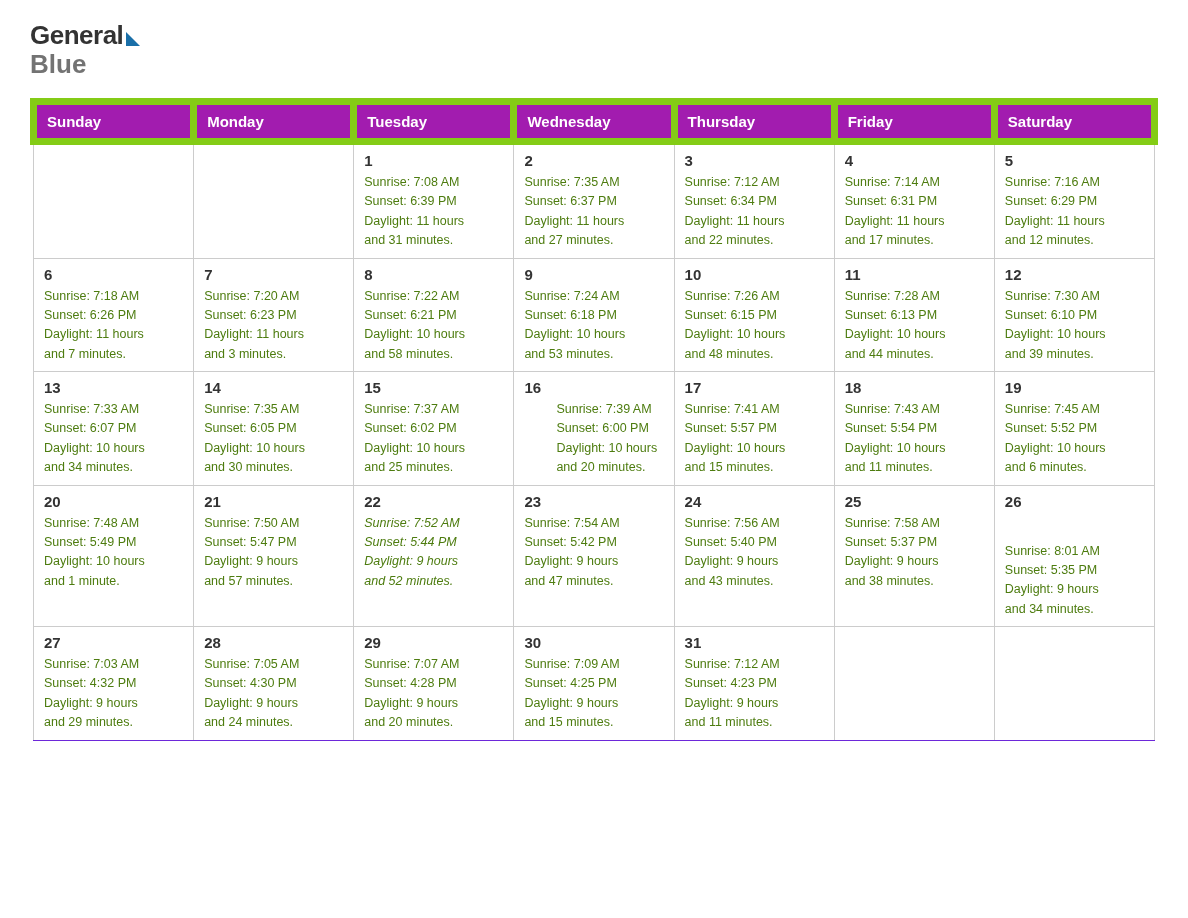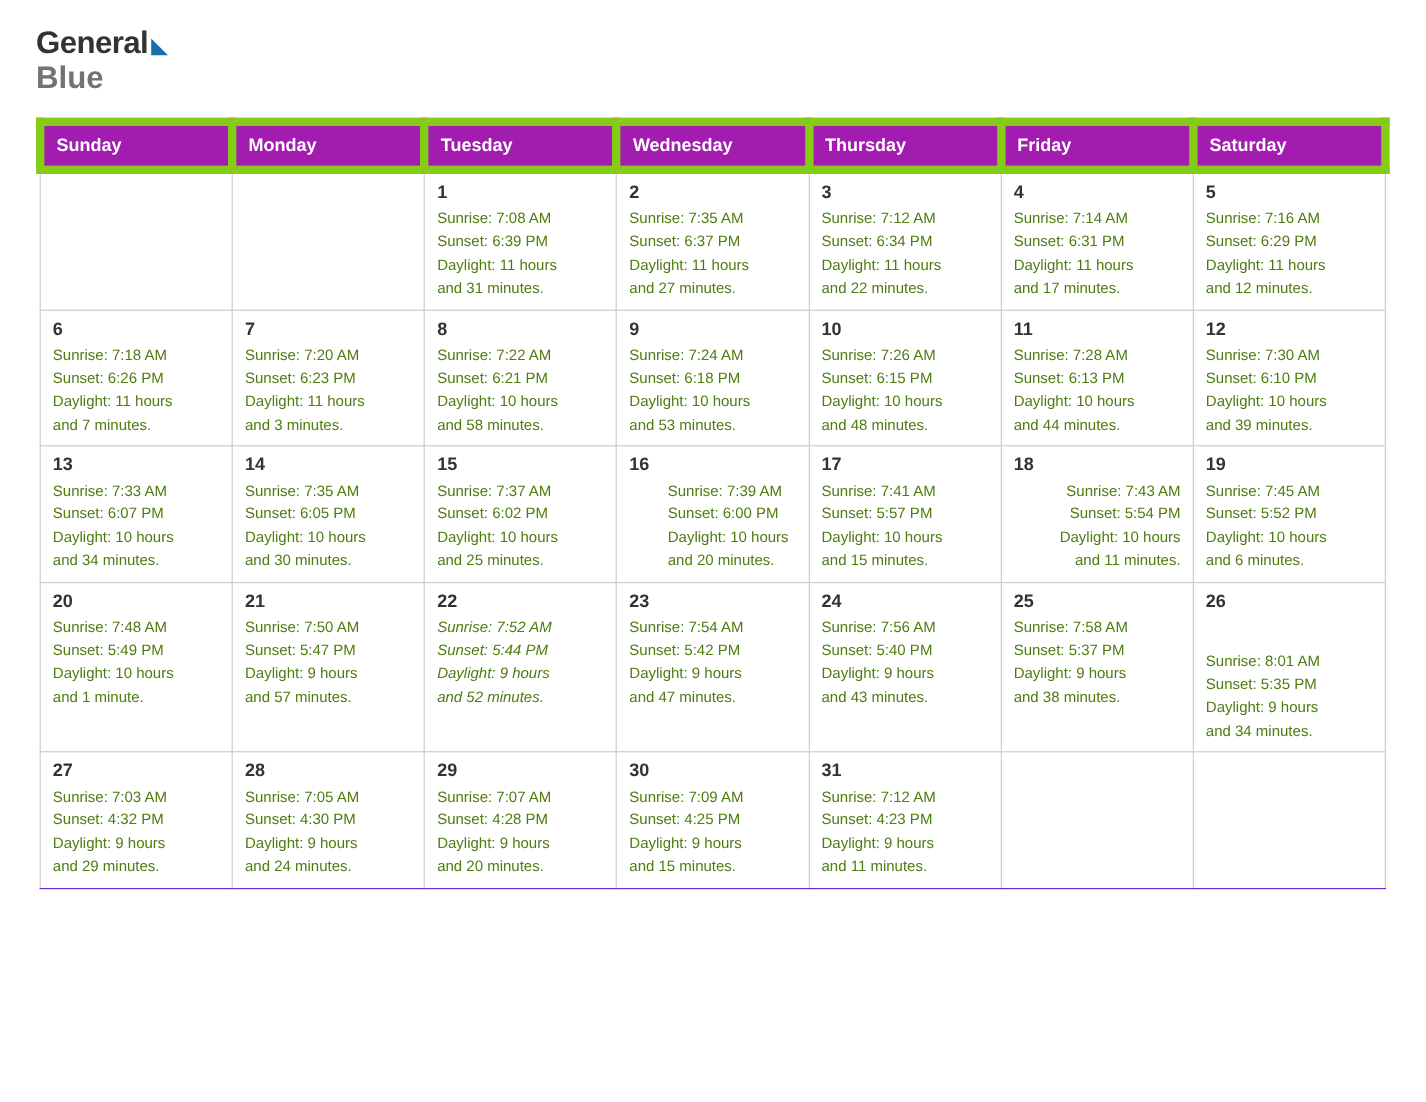--- a/index.html
+++ b/index.html
@@ -247,21 +247,21 @@
         </td>
         <td>
           <div class="day-number">17</div>
           <div class="sun-info" style="white-space: pre-line;">Sunrise: 7:41 AM
 Sunset: 5:57 PM
 Daylight: 10 hours
 and 15 minutes.</div>
         </td>
         <td>
           <div class="day-number">18</div>
-          <div class="sun-info" style="white-space: pre-line; text-align: right;">Sunrise: 7:43 AM
+          <div class="sun-info" style="white-space: pre-line;">Sunrise: 7:43 AM
 Sunset: 5:54 PM
 Daylight: 10 hours
 and 11 minutes.</div>
         </td>
         <td>
           <div class="day-number">19</div>
           <div class="sun-info" style="white-space: pre-line;">Sunrise: 7:45 AM
 Sunset: 5:52 PM
 Daylight: 10 hours
 and 6 minutes.</div>

